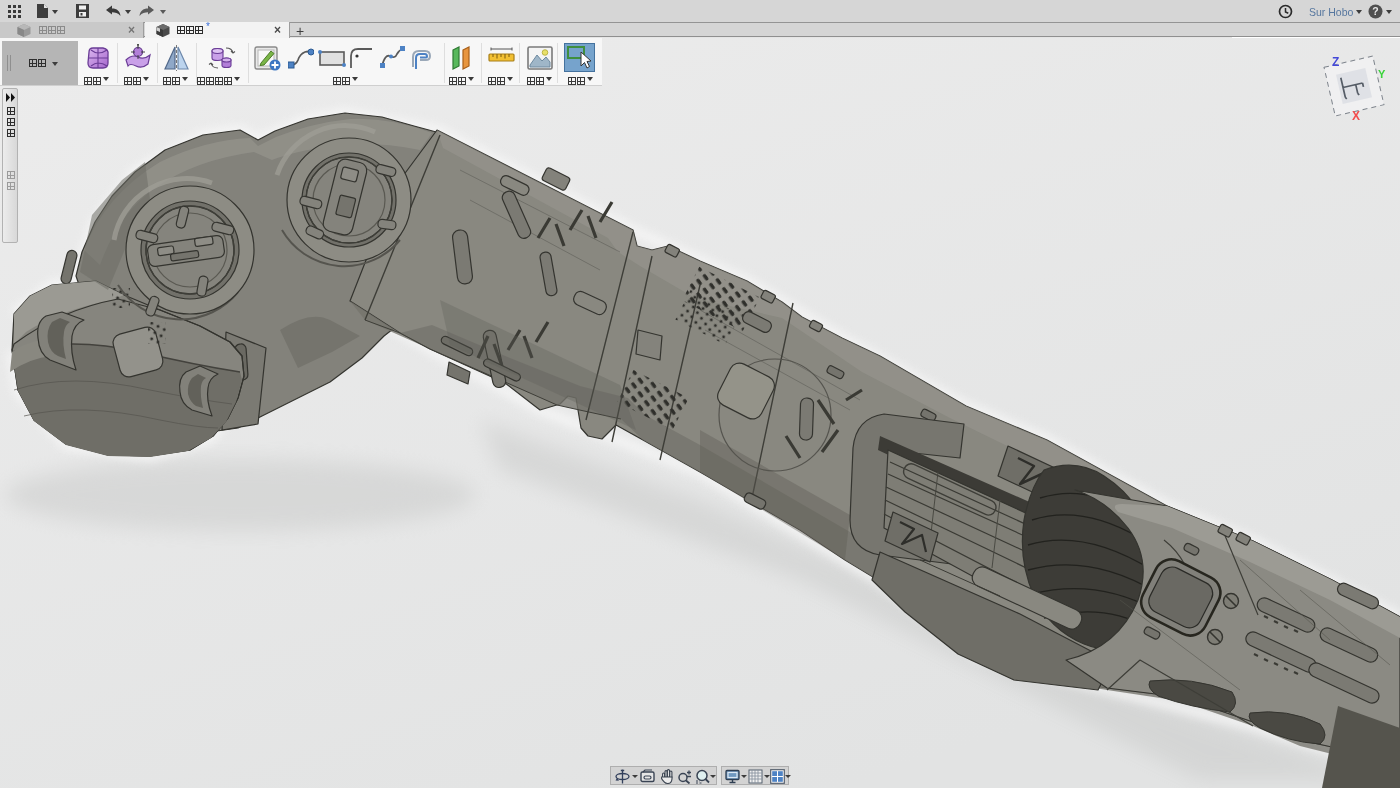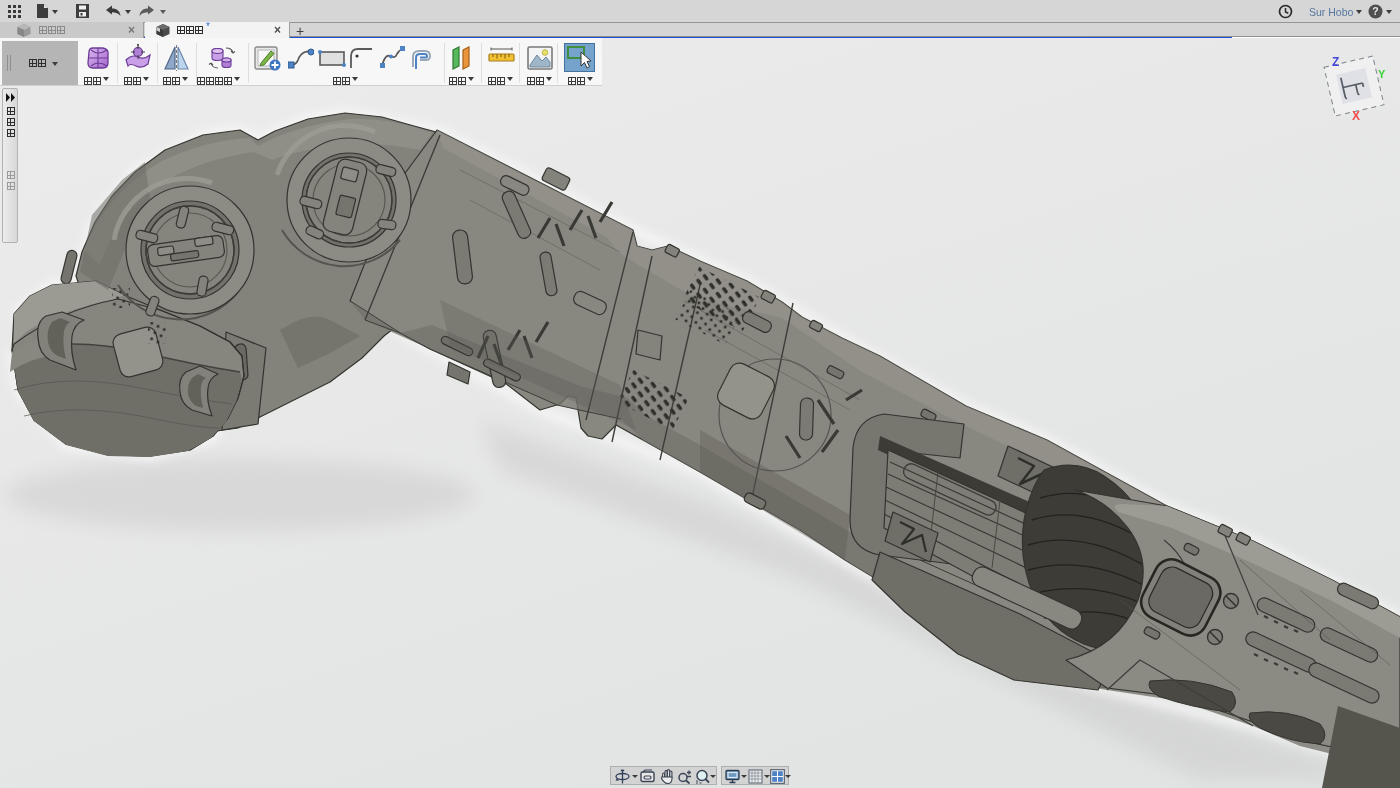--- a/index.html
+++ b/index.html
@@ -1,16 +1,16 @@
 <!DOCTYPE html>
 <html><head><meta charset="utf-8">
 <style>
 *{margin:0;padding:0;box-sizing:border-box}
 html,body{width:1400px;height:788px;overflow:hidden;font-family:"Liberation Sans",sans-serif}
-#app{position:relative;width:1232px;height:788px;background:#1d4ed8}
+#app{position:relative;width:1232px;height:788px;background:#e5e5e5}
 #topbar{position:absolute;left:0;top:0;width:1400px;height:23px;background:#d6d6d6;border-bottom:1px solid #949494}
 .caret{display:inline-block;width:0;height:0;border-left:3.5px solid transparent;border-right:3.5px solid transparent;border-top:4px solid #3c3c3c}
 #tabbar{position:absolute;left:0;top:23px;width:1400px;height:14px;background:#d5d5d5;border-bottom:1px solid #8f8f8f}
 #tab1{position:absolute;left:0;top:-1px;width:144px;height:16px;background:#c9c9c9;border-right:1px solid #9d9d9d;display:flex;align-items:center}
 #tab2{position:absolute;left:145px;top:-1px;width:145px;height:16px;background:#f3f3f3;border-right:1px solid #9d9d9d;display:flex;align-items:center}
 #toolbar{position:absolute;left:0;top:38px;width:602px;height:48px;background:#f7f7f7;border-bottom:1px solid #cfcfcf}
 #modelbtn{position:absolute;left:2px;top:3px;width:76px;height:44px;background:#b5b5b5}
 .sep{position:absolute;top:5px;height:40px;width:1px;background:#dedede}
 .icon{position:absolute}
 .lbl{position:absolute;top:39px;font-size:0;white-space:nowrap}

